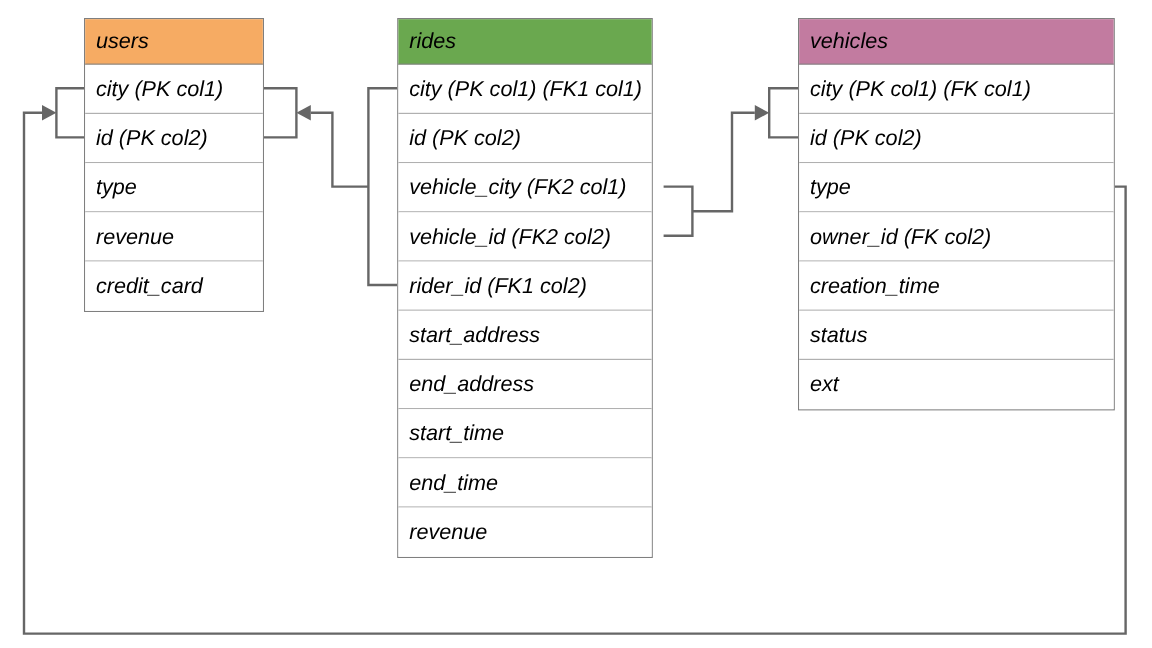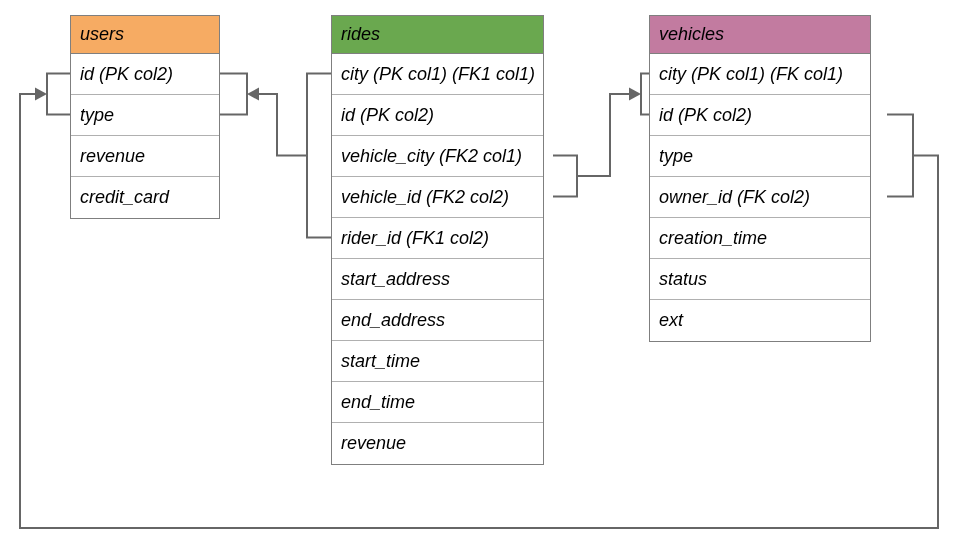--- a/index.html
+++ b/index.html
@@ -33,21 +33,21 @@
     font-size:18px;color:#000;
     border-bottom:1px solid #b0b0b0;
     box-sizing:border-box;
     background:#fff;
     white-space:nowrap;
     overflow:hidden;
   }
   .trow:last-child{border-bottom:none;}
   #users-table{left:70px;top:15px;width:150px;}
   #rides-table{left:331px;top:15px;width:213px;}
-  #vehicles-table{left:649px;top:15px;width:222px;}
+  #vehicles-table{left:665px;top:15px;width:264px;}
   .wires{
     position:absolute;left:0;top:0;width:960px;height:540px;
     z-index:1;
   }
 </style>
 </head>
 <body>
 
 <div class="canvas">
 
@@ -64,20 +64,21 @@
     <polygon points="641,94 629,87.5 629,100.5" fill="#666666" stroke="none"></polygon>
 
     <path d="M887 114.5 H913 V196.5 H887"></path>
     <path d="M70 73.5 H47 V114.5 H70"></path>
     <path d="M913 155.5 H938 V528 H20 V94 H35"></path>
     <polygon points="47,94 35,87.5 35,100.5" fill="#666666" stroke="none"></polygon>
   </svg>
 
   <div class="dbtable" id="users-table">
     <div class="thead" style="background-color: rgb(246, 171, 99);">users</div>
+    <div class="trow">city (PK col1)</div>
     <div class="trow">id (PK col2)</div>
     <div class="trow">type</div>
     <div class="trow">revenue</div>
     <div class="trow">credit_card</div>
   </div>
 
   <div class="dbtable" id="rides-table">
     <div class="thead" style="background-color: rgb(106, 168, 79);">rides</div>
     <div class="trow">city (PK col1) (FK1 col1)</div>
     <div class="trow">id (PK col2)</div>

